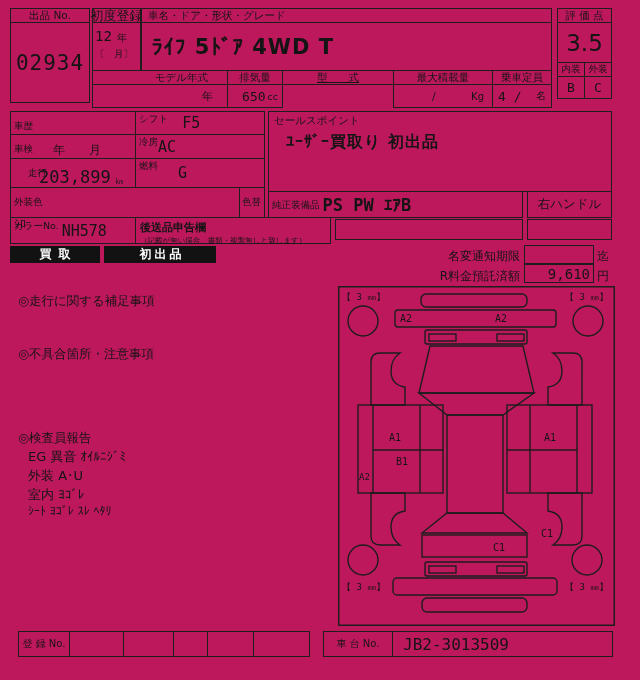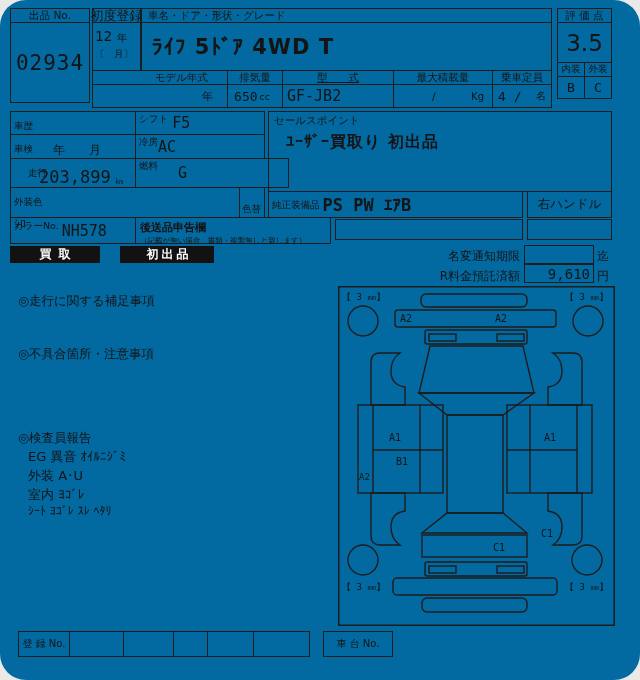--- a/index.html
+++ b/index.html
@@ -1,18 +1,18 @@
 <!DOCTYPE html>
 <html><head>
 <meta charset="utf-8">
 <style>
   html,body{margin:0;padding:0;background:#e9e9e7;}
   .sheet{
-    position:relative;width:640px;height:680px;background:#0369a1;
-    font-family:"DejaVu Sans", sans-serif;color:#141414;overflow:hidden;border-radius:26px;
+    position:relative;width:640px;height:680px;background:#be185d;
+    font-family:"DejaVu Sans", sans-serif;color:#141414;overflow:hidden;
   }
   .box{position:absolute;box-sizing:border-box;border:1px solid #1d1d1d;background:transparent;}
   .nob{position:absolute;box-sizing:border-box;}
   .hdr{display:flex;align-items:center;justify-content:center;font-size:10.5px;white-space:nowrap;}
   .lbl{font-size:9.5px;line-height:1.05;white-space:nowrap;}
   .mono{font-family:"DejaVu Sans Mono", monospace;}
   .vctr{display:flex;align-items:center;}
   .ctr{display:flex;align-items:center;justify-content:center;}
   .badge{background:#121212;color:#fff;display:flex;align-items:center;justify-content:center;
          font-size:12px;font-weight:bold;}
@@ -60,68 +60,65 @@
 
   <div class="box hdr" style="left:92px;top:70px;width:136px;height:15px;padding-left:43px;">モデル年式</div>
   <div class="box hdr" style="left:227px;top:70px;width:56px;height:15px;">排気量</div>
   <div class="box hdr" style="left:282px;top:70px;width:112px;height:15px;text-decoration:underline;">型　　式</div>
   <div class="box hdr" style="left:393px;top:70px;width:100px;height:15px;">最大積載量</div>
   <div class="box hdr" style="left:492px;top:70px;width:60px;height:15px;">乗車定員</div>
 
   <div class="box vctr" style="left:92px;top:84px;width:136px;height:24px;justify-content:flex-end;padding-right:14px;">
     <span style="font-size:11px;">年</span>
   </div>
-  <div class="box vctr" style="left:227px;top:84px;width:56px;height:24px;justify-content:flex-end;padding-right:12px;">
+  <div class="box vctr" style="left:227px;top:84px;width:56px;height:24px;justify-content:flex-end;padding-right:4px;">
     <span class="mono" style="font-size:13px;">650</span>
     <span style="font-size:9.5px;margin-left:2px;">cc</span>
-  </div>
-  <div class="box vctr" style="left:282px;top:84px;width:112px;height:24px;padding-left:4px;">
-    <span class="mono" style="font-size:15px;">GF-JB2</span>
   </div>
   <div class="box vctr" style="left:393px;top:84px;width:100px;height:24px;justify-content:space-between;padding:0 8px 0 38px;">
     <span style="font-size:11px;">/</span>
     <span style="font-size:10px;">Kg</span>
   </div>
   <div class="box vctr" style="left:492px;top:84px;width:60px;height:24px;justify-content:space-between;padding:0 5px;">
     <span style="font-size:13px;" class="mono">4 /</span>
     <span style="font-size:10px;">名</span>
   </div>
 
   <div class="box" style="left:10px;top:111px;width:126px;height:24px;padding:2px 3px;">
     <span class="lbl">車歴</span>
   </div>
-  <div class="box vctr" style="left:135px;top:111px;width:130px;height:24px;padding:0 3px;">
+  <div class="box vctr" style="left:135px;top:111px;width:130px;height:24px;padding:0 3px;gap:10px;">
     <span class="lbl" style="align-self:flex-start;margin-top:2px;">シフト</span>
     <span class="mono" style="font-size:15px;margin-left:4px;">F5</span>
   </div>
 
   <div class="box" style="left:10px;top:134px;width:126px;height:25px;padding:2px 3px;">
     <span class="lbl">車検</span>
     <span style="font-size:12px;position:absolute;left:42px;top:7px;">年　　月</span>
   </div>
   <div class="box vctr" style="left:135px;top:134px;width:130px;height:25px;padding:0 3px;">
     <span class="lbl" style="align-self:flex-start;margin-top:2px;">冷房</span>
     <span class="mono" style="font-size:15px;margin-left:0;">AC</span>
   </div>
 
   <div class="box" style="left:10px;top:158px;width:126px;height:30px;padding:2px 17px;">
     <span class="lbl">走行</span>
     <span class="mono" style="font-size:17px;position:absolute;left:28px;top:8px;">203,899</span>
     <span style="font-size:9px;position:absolute;left:104px;top:16px;">㎞</span>
   </div>
-  <div class="box vctr" style="left:135px;top:158px;width:154px;height:30px;padding:0 3px;">
+  <div class="box vctr" style="left:135px;top:158px;width:130px;height:30px;padding:0 3px;">
     <span class="lbl" style="align-self:flex-start;margin-top:2px;">燃料</span>
     <span class="mono" style="font-size:15px;margin-left:20px;">G</span>
   </div>
 
   <div class="box" style="left:10px;top:187px;width:230px;height:31px;padding:2px 3px;">
     <span class="lbl">外装色</span>
     <div style="font-size:12px;margin-top:8px;">ｼﾛ</div>
   </div>
-  <div class="box" style="left:239px;top:187px;width:26px;height:31px;padding:9px 2px;">
+  <div class="box" style="left:239px;top:187px;width:26px;height:31px;padding:2px 2px;">
     <span class="lbl">色替</span>
   </div>
 
   <div class="box vctr" style="left:10px;top:217px;width:126px;height:27px;padding:0 3px;">
     <span class="lbl" style="align-self:flex-start;margin-top:3px;">カラーNo.</span>
     <span class="mono" style="font-size:15px;margin-left:3px;">NH578</span>
   </div>
   <div class="box" style="left:135px;top:217px;width:196px;height:27px;padding:2px 4px;">
     <div style="font-size:11px;font-weight:bold;">後送品申告欄</div>
     <div style="font-size:7.5px;margin-top:1px;">（記載が無い場合、書類・複製無しと致します）</div>
@@ -135,21 +132,21 @@
     <div class="lbl" style="font-size:10.5px;">セールスポイント</div>
     <div style="font-size:16px;font-weight:bold;margin:6px 0 0 12px;letter-spacing:1px;">ﾕｰｻﾞｰ買取り 初出品</div>
   </div>
   <div class="box ctr" style="left:527px;top:191px;width:85px;height:27px;">
     <span style="font-size:12.5px;">右ハンドル</span>
   </div>
   <div class="box" style="left:335px;top:219px;width:188px;height:21px;"></div>
   <div class="box" style="left:527px;top:219px;width:85px;height:21px;"></div>
 
   <div class="nob badge" style="left:10px;top:246px;width:90px;height:17px;letter-spacing:7px;padding-left:7px;">買取</div>
-  <div class="nob badge" style="left:120px;top:246px;width:94px;height:17px;letter-spacing:3px;padding-left:4px;">初出品</div>
+  <div class="nob badge" style="left:104px;top:246px;width:112px;height:17px;letter-spacing:3px;padding-left:4px;">初出品</div>
 
   <div class="rlabel" style="left:380px;top:248px;width:140px;">名変通知期限</div>
   <div class="box" style="left:524px;top:245px;width:70px;height:19px;"></div>
   <div class="nob" style="left:597px;top:248px;font-size:12px;">迄</div>
 
   <div class="rlabel" style="left:370px;top:268px;width:150px;">R料金預託済額</div>
   <div class="box vctr" style="left:524px;top:264px;width:70px;height:19px;justify-content:flex-end;padding-right:3px;">
     <span class="mono" style="font-size:14px;">9,610</span>
   </div>
   <div class="nob" style="left:597px;top:268px;font-size:12px;">円</div>
@@ -221,14 +218,17 @@
   </svg>
 
   <div class="box hdr" style="left:18px;top:631px;width:52px;height:26px;font-size:10px;">登 録 No.</div>
   <div class="box" style="left:69px;top:631px;width:55px;height:26px;"></div>
   <div class="box" style="left:123px;top:631px;width:51px;height:26px;"></div>
   <div class="box" style="left:173px;top:631px;width:35px;height:26px;"></div>
   <div class="box" style="left:207px;top:631px;width:47px;height:26px;"></div>
   <div class="box" style="left:253px;top:631px;width:57px;height:26px;"></div>
 
   <div class="box hdr" style="left:323px;top:631px;width:70px;height:26px;font-size:10px;">車 台 No.</div>
+  <div class="box vctr" style="left:392px;top:631px;width:221px;height:26px;padding-left:10px;">
+    <span class="mono" style="font-size:16px;">JB2-3013509</span>
+  </div>
 
 </div>
 
 </body></html>

